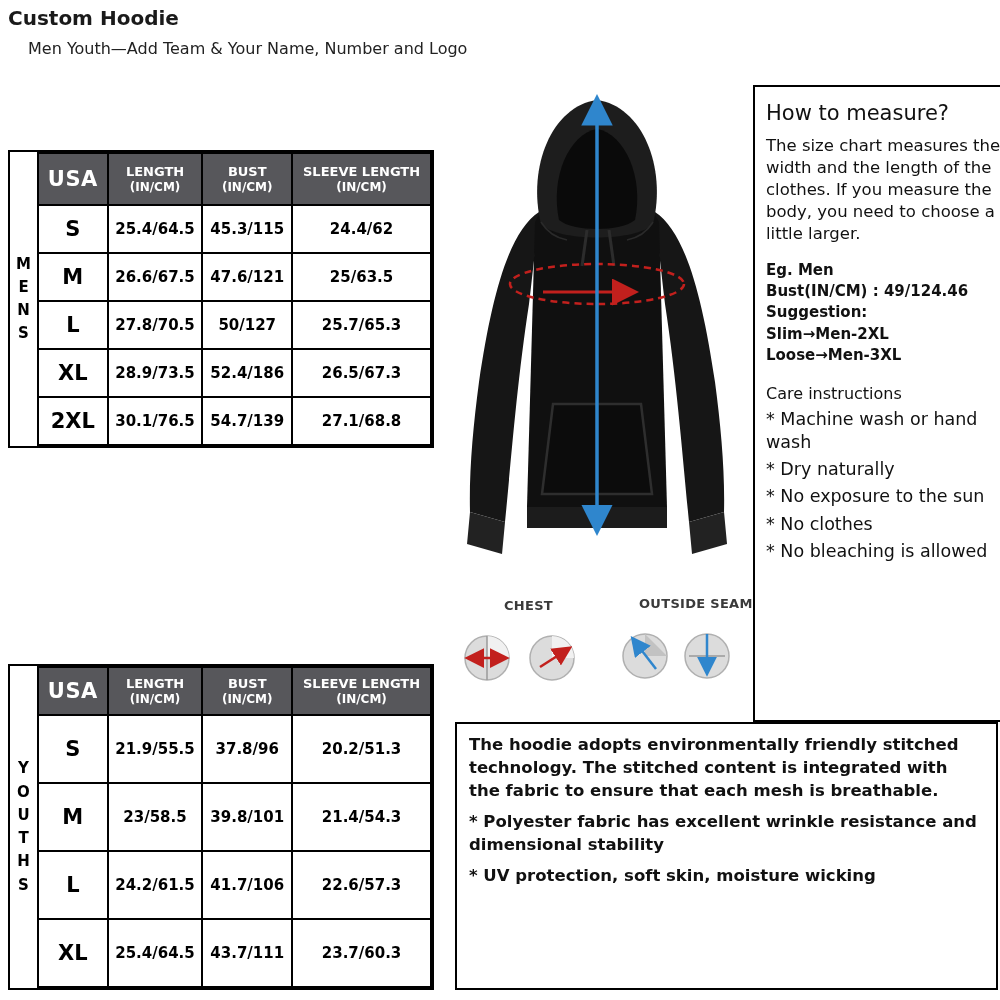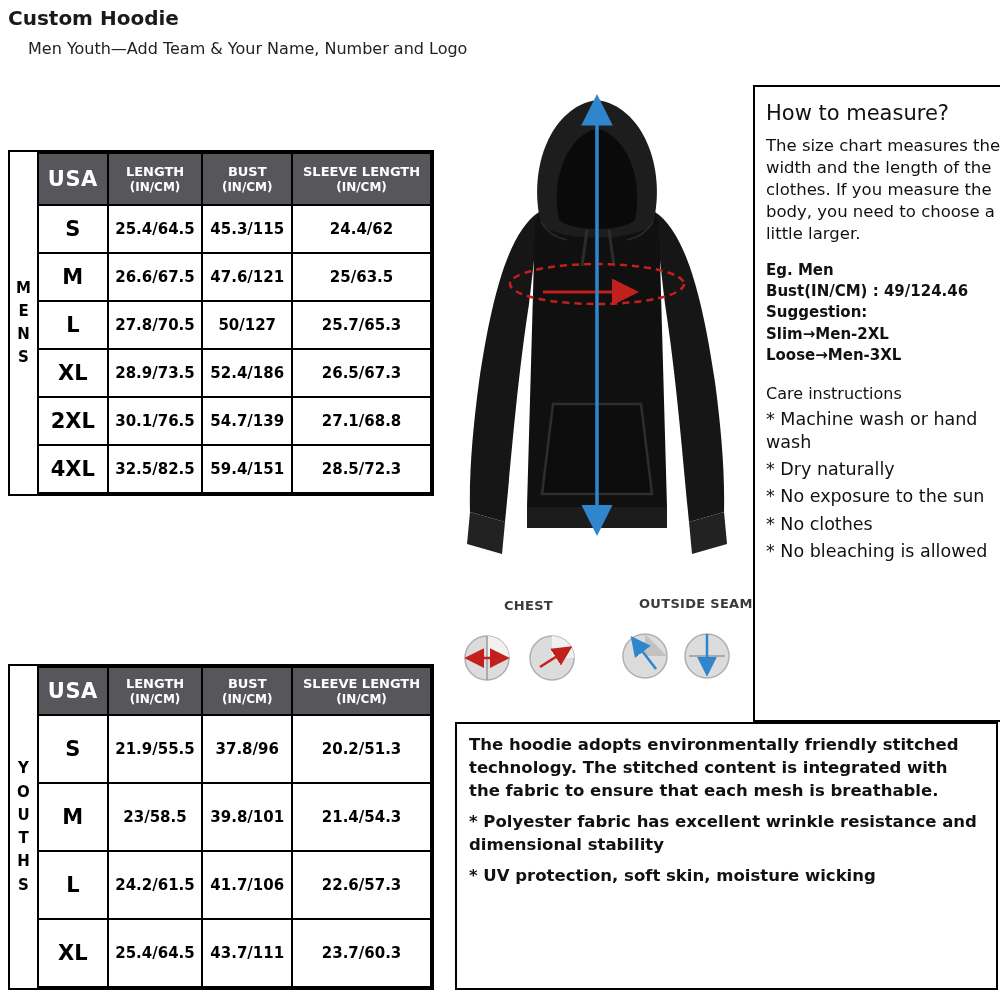--- a/index.html
+++ b/index.html
@@ -118,26 +118,20 @@
           <td class="val-cell">28.9/73.5</td>
           <td class="val-cell">52.4/186</td>
           <td class="val-cell">26.5/67.3</td>
         </tr>
         <tr>
           <td class="size-cell">2XL</td>
           <td class="val-cell">30.1/76.5</td>
           <td class="val-cell">54.7/139</td>
           <td class="val-cell">27.1/68.8</td>
         </tr>
-        <tr>
-          <td class="size-cell">4XL</td>
-          <td class="val-cell">32.5/82.5</td>
-          <td class="val-cell">59.4/151</td>
-          <td class="val-cell">28.5/72.3</td>
-        </tr>
       </tbody>
     </table>
   </div>
 
   <div class="size-table youths">
     <div class="side-label">Y
 O
 U
 T
 H

